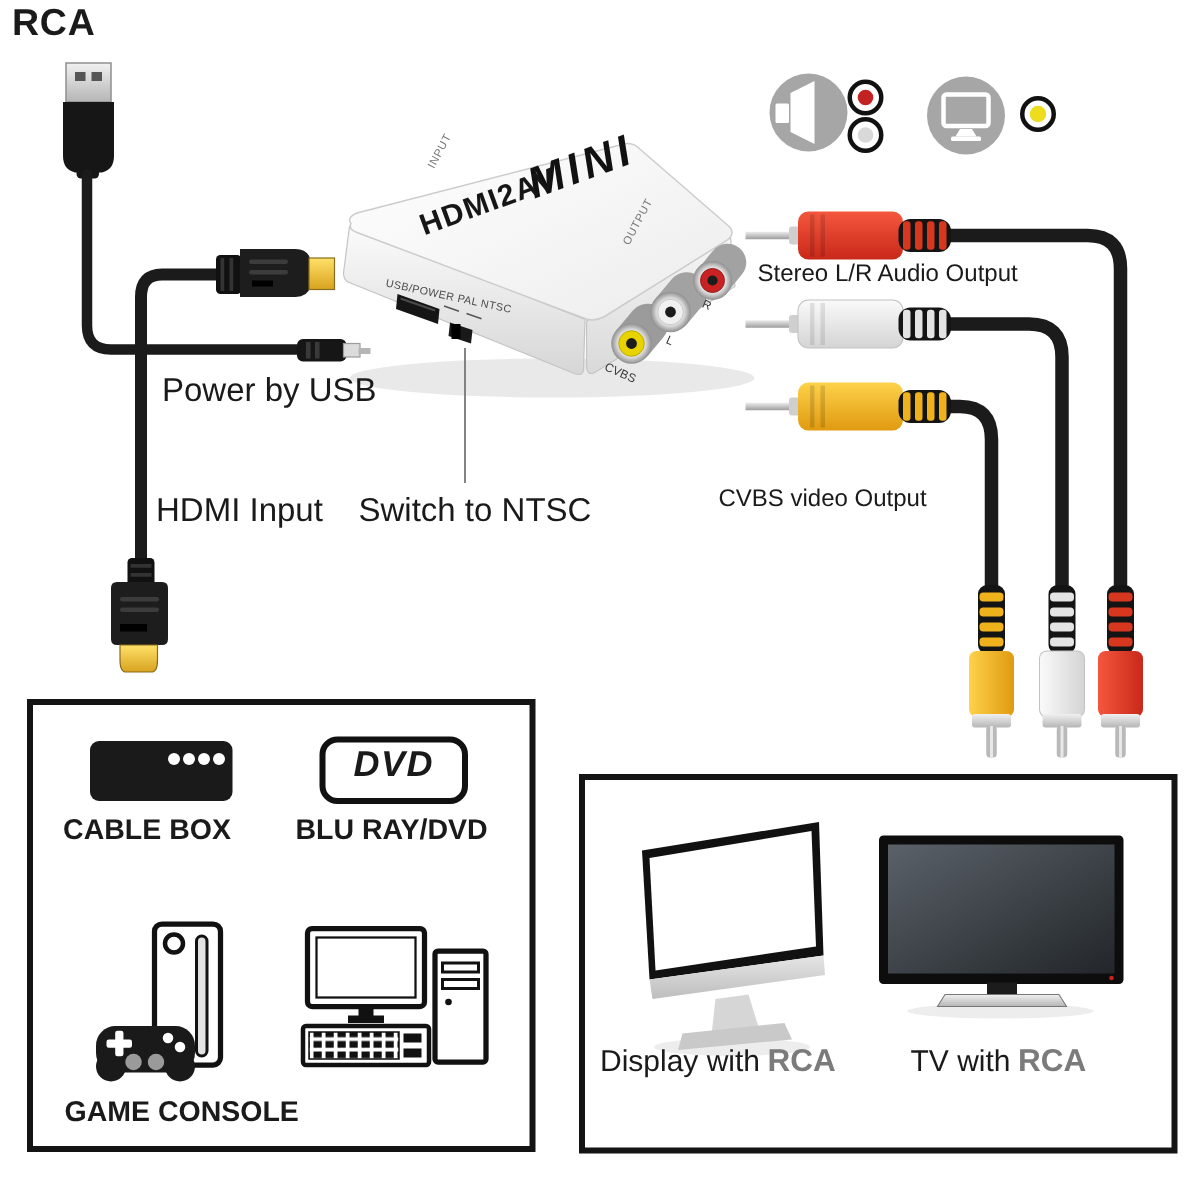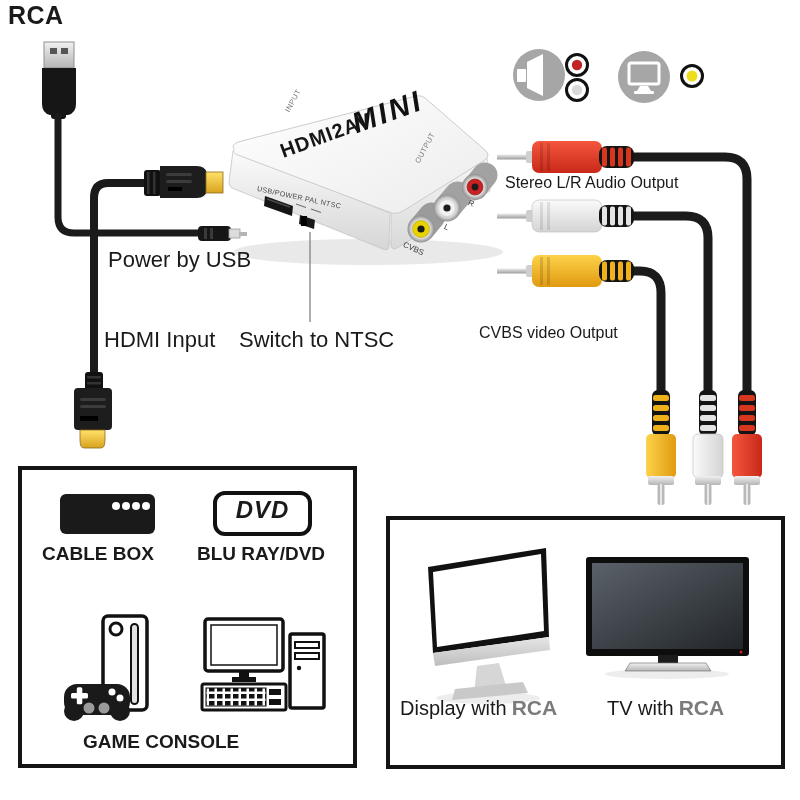--- a/index.html
+++ b/index.html
@@ -19,21 +19,21 @@
          transform:rotate(-20deg);transform-origin:0 0;color:#161616;}
   .side-txt{font-size:7.5px;color:#787878;transform-origin:0 0;letter-spacing:.5px;}
   .in-side{left:284px;top:110px;transform:rotate(-62deg);}
   .out-side{left:414px;top:161px;transform:rotate(-62deg);}
   .front-txt{left:258px;top:185px;font-size:7.2px;color:#4a4a4a;
              transform:rotate(12deg);transform-origin:0 0;letter-spacing:.3px;}
   .jack-txt{font-size:8px;color:#3a3a3a;transform-origin:0 0;transform:rotate(24deg);}
   .j-cvbs{left:405px;top:241px;} .j-l{left:446px;top:223px;} .j-r{left:470px;top:199px;}
   .panel-lbl{font-size:19px;font-weight:bold;width:130px;text-align:center;}
   .cablebox-lbl{left:33px;top:544px;} .bluray-lbl{left:196px;top:544px;}
-  .game-lbl{left:43px;top:732px;margin-left:40px;} .pc-lbl{left:198px;top:732px;}
+  .game-lbl{left:43px;top:732px;} .pc-lbl{left:198px;top:732px;}
   .dvd-logo-txt{left:215px;top:497px;width:95px;text-align:center;font-size:24px;
                 font-weight:bold;font-style:italic;letter-spacing:1px;}
   .disp-lbl{font-size:20px;text-align:left;}
   .display-lbl{left:400px;top:696px;width:170px;}
   .tv-lbl{left:607px;top:696px;width:135px;}
   .rca-hl{font-weight:bold;color:#7b7b7b;font-size:21px;margin-left:5px;}
 </style>
 </head>
 <body>
 

